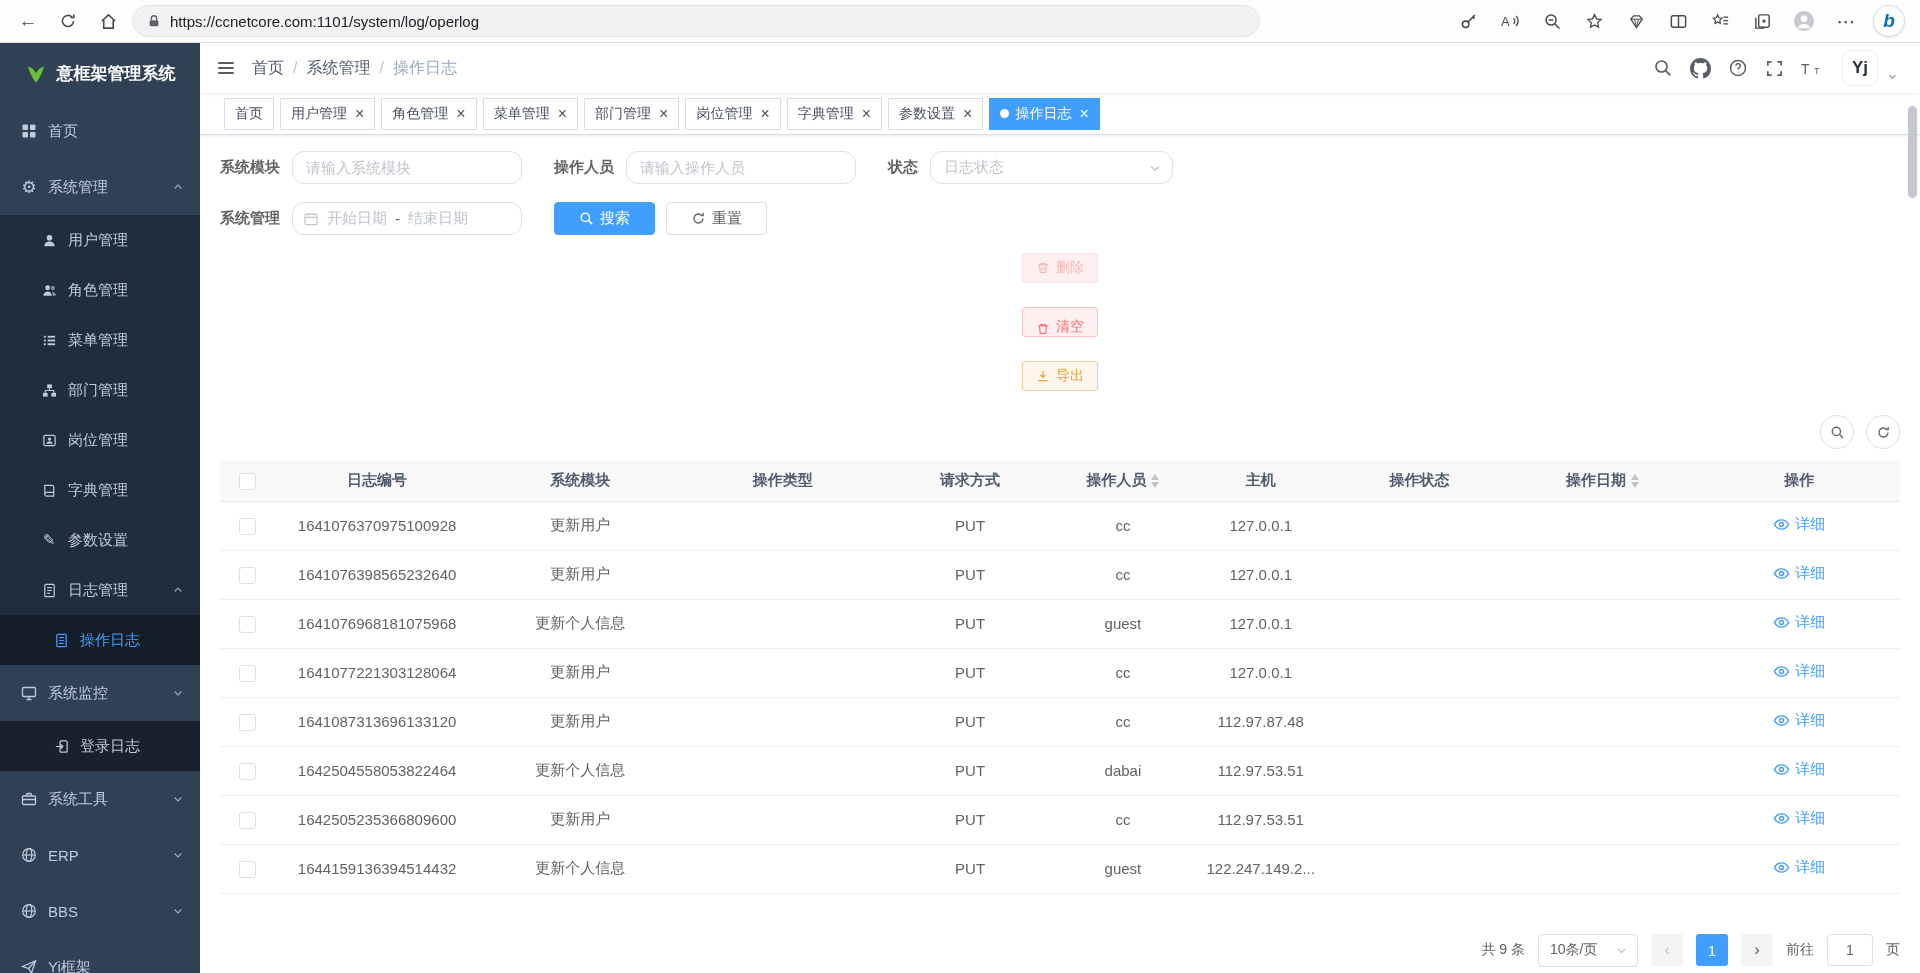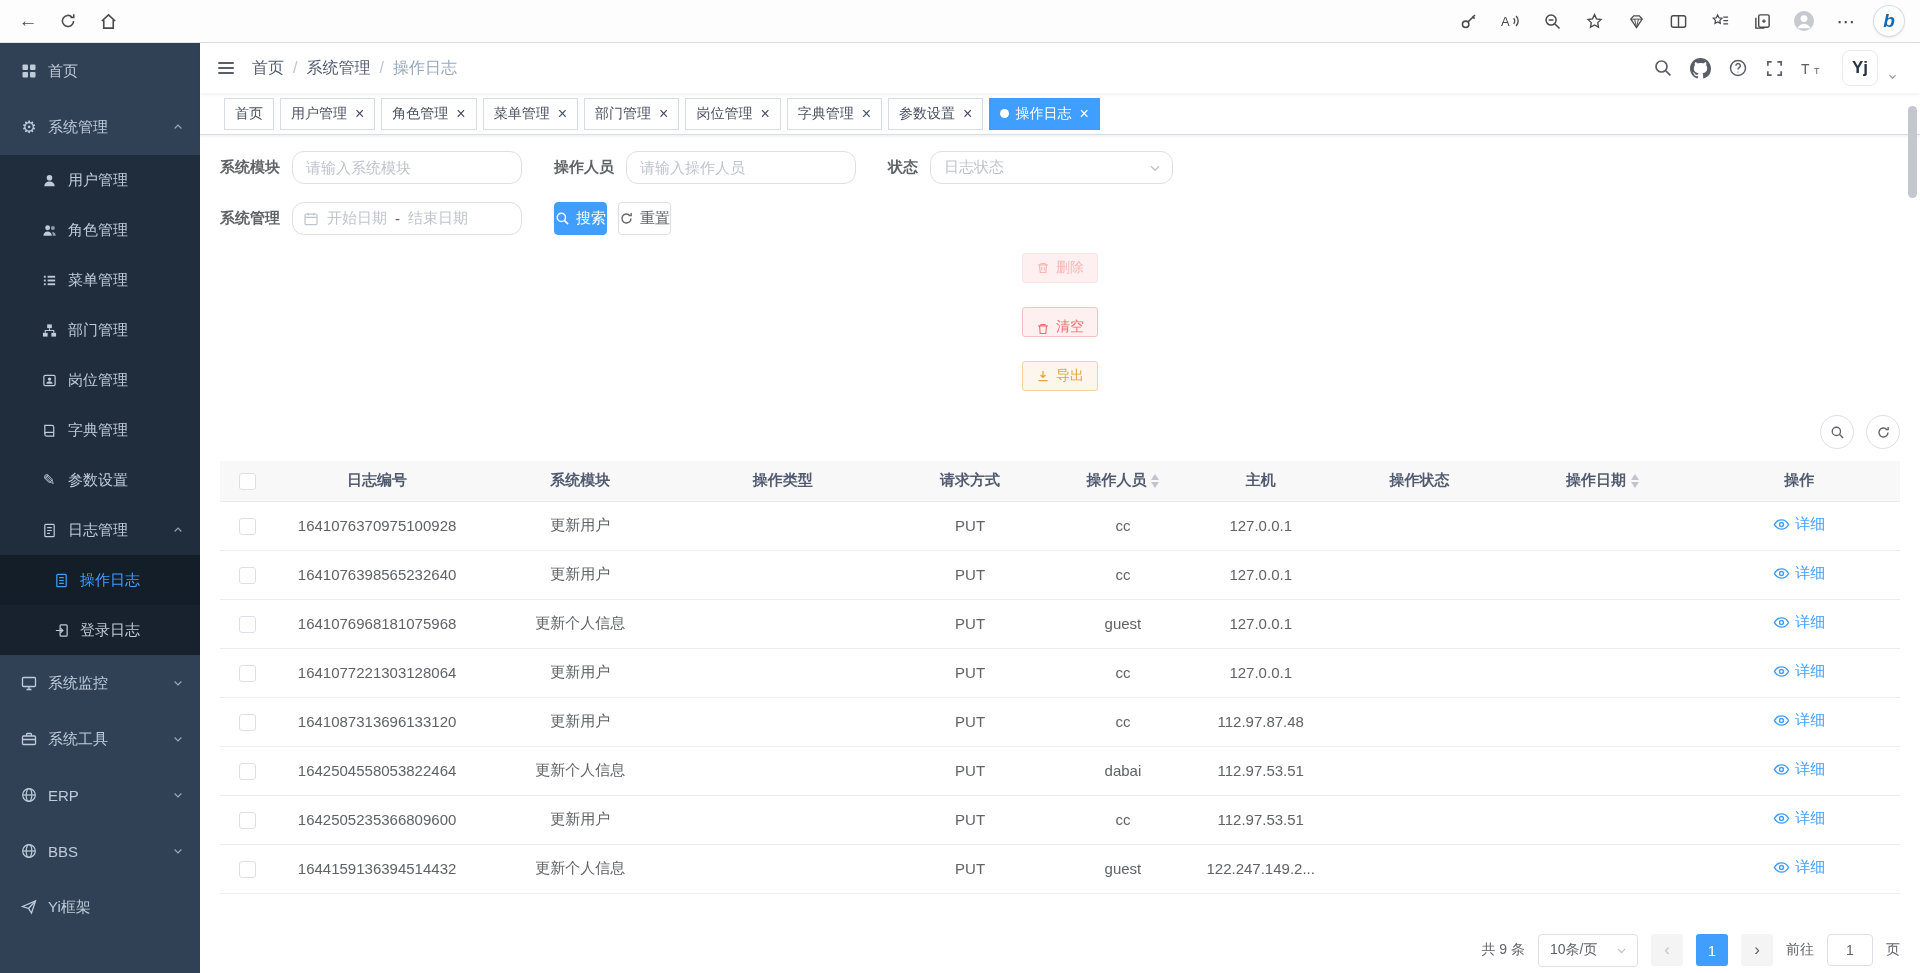--- a/index.html
+++ b/index.html
@@ -61,21 +61,21 @@
   .f-group { display:flex; align-items:center; margin-right:32px; }
   .f-label { font-size:15px; font-weight:bold; color:#606266; margin-right:12px; white-space:nowrap; }
   .f-input, .f-select, .f-date { height:33px; border:1px solid #dcdfe6; border-radius:12px; background:#fff; font-size:15px; color:#606266; }
   input.f-input { width:230px; padding:0 13px; outline:none; }
   input.f-input::placeholder { color:#bfc4cc; }
   .f-select { width:243px; display:flex; align-items:center; justify-content:space-between; padding:0 10px 0 13px; cursor:pointer; }
   .f-date { width:230px; display:flex; align-items:center; gap:8px; padding:0 10px; cursor:pointer; }
   .ph { color:#bfc4cc; white-space:nowrap; }
   .range-sep { color:#606266; }
 
-  .btn { display:inline-flex; align-items:center; justify-content:center; gap:6px; height:33px; padding:0 0; border:1px solid #dcdfe6; border-radius:4px; background:#fff; color:#606266; font-size:15px; cursor:pointer; white-space:nowrap; }
+  .btn { display:inline-flex; align-items:center; justify-content:center; gap:6px; height:33px; padding:0 24px; border:1px solid #dcdfe6; border-radius:4px; background:#fff; color:#606266; font-size:15px; cursor:pointer; white-space:nowrap; }
   .btn-primary { background:#409eff; border-color:#409eff; color:#fff; }
   .btn-mini { height:30px; padding:0 13px; font-size:14px; border-radius:3px; }
   .btn-danger-dis { background:#fef0f0; border-color:#fde2e2; color:#f7b7b7; cursor:not-allowed; }
   .btn-danger { background:#fef0f0; border-color:#f7c1c1; color:#f56c6c;align-items:flex-end; }
   .btn-warning { background:#fdf6ec; border-color:#f3d19e; color:#e6a23c; }
 
   .toolbar { display:flex; align-items:center; gap:24px; margin:2px 0 12px;flex-direction:column; }
   .toolbar-right { margin-left:auto; display:flex; align-items:center; gap:12px; }
   .circle-btn { width:34px; height:34px; border-radius:50%; border:1px solid #dcdfe6; background:#fff; color:#606266; display:flex; align-items:center; justify-content:center; cursor:pointer; }
 
@@ -115,20 +115,29 @@
         </svg>
       </span>
   </div>
   <div class="chrome-btn">
     <span class="icon">
         <svg width="19" height="19" viewBox="0 0 20 20" fill="none" stroke="currentColor" stroke-width="1.7">
           <path d="M3 9.5 10 3l7 6.5M5 8.5V17h10V8.5"></path>
         </svg>
       </span>
   </div>
+  <div class="url-pill">
+    <span class="icon">
+        <svg width="14" height="14" viewBox="0 0 16 16">
+          <rect x="3" y="7" width="10" height="7" rx="1.5" fill="#5f6368"></rect>
+          <path d="M5 7V5a3 3 0 0 1 6 0v2" fill="none" stroke="#5f6368" stroke-width="1.6"></path>
+        </svg>
+      </span>
+    <span class="url-text">https://ccnetcore.com:1101/system/log/operlog</span>
+  </div>
   <div class="chrome-right">
     <div class="chrome-btn">
         <svg width="19" height="19" viewBox="0 0 20 20" fill="none" stroke="currentColor" stroke-width="1.6">
           <circle cx="7" cy="13" r="3.4"></circle>
           <path d="M9.6 10.4 16.8 3.2M14 4.6l2.4 2.4"></path>
         </svg>
       </div>
     <div class="chrome-btn">
         <svg width="20" height="20" viewBox="0 0 20 20">
           <text x="1" y="14.5" font-size="13" fill="currentColor">A</text>
@@ -181,20 +190,28 @@
     <div class="chrome-btn">
         <span>⋯</span>
       </div>
     <div class="bing-badge">b</div>
   </div>
 </div>
 
 <div class="app">
 
   <div class="sidebar">
+    <div class="logo">
+      <span class="icon">
+          <svg width="22" height="22" viewBox="0 0 16 16">
+            <path d="M8 15C4.5 10.5 3.2 6.5 2 3c3 1 4.8 2.8 6 5 1.2-2.2 3-4 6-5-1.2 3.5-2.5 7.5-6 12z" fill="#67c23a"></path>
+          </svg>
+        </span>
+      <span>意框架管理系统</span>
+    </div>
 
     <div class="menu-item l1">
       <span class="icon mi-icon">
           <svg width="16" height="16" viewBox="0 0 16 16" fill="currentColor">
             <rect x="1.5" y="1.5" width="5.5" height="5.5" rx="1"></rect>
             <rect x="9" y="1.5" width="5.5" height="5.5" rx="1"></rect>
             <rect x="1.5" y="9" width="5.5" height="5.5" rx="1"></rect>
             <rect x="9" y="9" width="5.5" height="5.5" rx="1"></rect>
           </svg>
         </span>
@@ -295,43 +312,43 @@
 
     <div class="menu-item l3 active">
       <span class="icon mi-icon">
           <svg width="15" height="15" viewBox="0 0 16 16" fill="none" stroke="currentColor" stroke-width="1.3">
             <rect x="3" y="1.5" width="10" height="13" rx="1"></rect>
             <path d="M5.5 5h5M5.5 8h5M5.5 11h5"></path>
           </svg>
         </span>
       <span>操作日志</span>
     </div>
-    <div class="menu-item l3">
-      <span class="icon mi-icon">
-          <svg width="15" height="15" viewBox="0 0 16 16" fill="none" stroke="currentColor" stroke-width="1.3">
-            <rect x="6.5" y="2" width="7.5" height="12" rx="1"></rect>
-            <path d="M2 8h7M7 5.5 9.5 8 7 10.5"></path>
-          </svg>
-        </span>
-      <span>登录日志</span>
-    </div>
-
     <div class="menu-item l1">
       <span class="icon mi-icon">
           <svg width="16" height="16" viewBox="0 0 16 16" fill="none" stroke="currentColor" stroke-width="1.3">
             <rect x="1.5" y="2.5" width="13" height="9" rx="1"></rect>
             <path d="M5.5 14.5h5M8 11.5v3"></path>
           </svg>
         </span>
       <span>系统监控</span>
       <span class="icon mi-arrow">
           <svg width="12" height="12" viewBox="0 0 16 16" fill="none" stroke="currentColor" stroke-width="1.6">
             <path d="m3.5 6 4.5 4.5L12.5 6"></path>
           </svg>
         </span>
+    </div>
+
+    <div class="menu-item l3">
+      <span class="icon mi-icon">
+          <svg width="15" height="15" viewBox="0 0 16 16" fill="none" stroke="currentColor" stroke-width="1.3">
+            <rect x="6.5" y="2" width="7.5" height="12" rx="1"></rect>
+            <path d="M2 8h7M7 5.5 9.5 8 7 10.5"></path>
+          </svg>
+        </span>
+      <span>登录日志</span>
     </div>
     <div class="menu-item l1">
       <span class="icon mi-icon">
           <svg width="16" height="16" viewBox="0 0 16 16" fill="none" stroke="currentColor" stroke-width="1.3">
             <rect x="1.5" y="5" width="13" height="8.5" rx="1"></rect>
             <path d="M5.5 5V3.5a1 1 0 0 1 1-1h3a1 1 0 0 1 1 1V5M1.5 8.5h13"></path>
           </svg>
         </span>
       <span>系统工具</span>
       <span class="icon mi-arrow">

